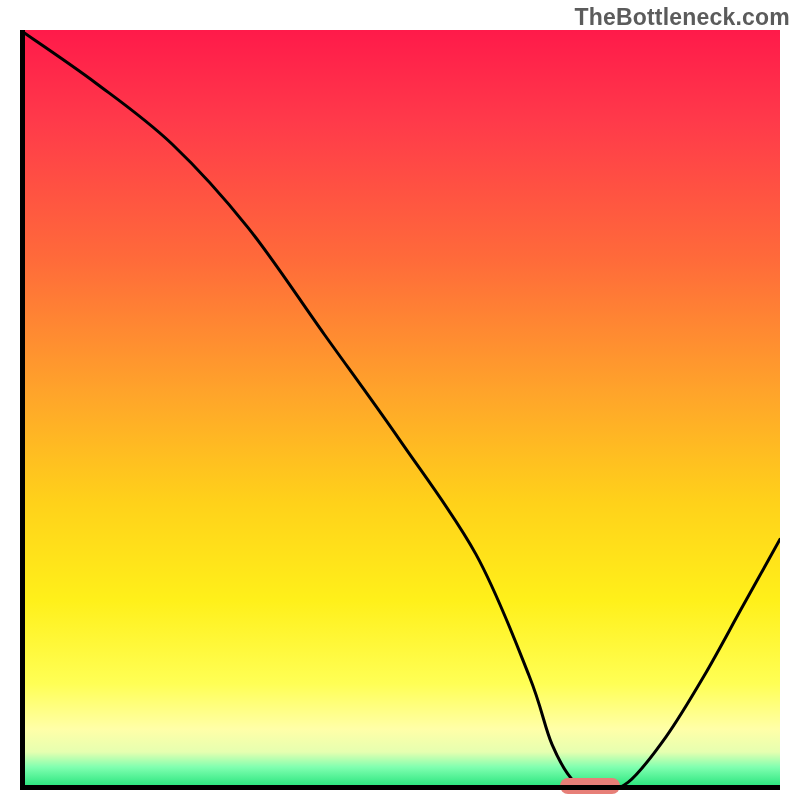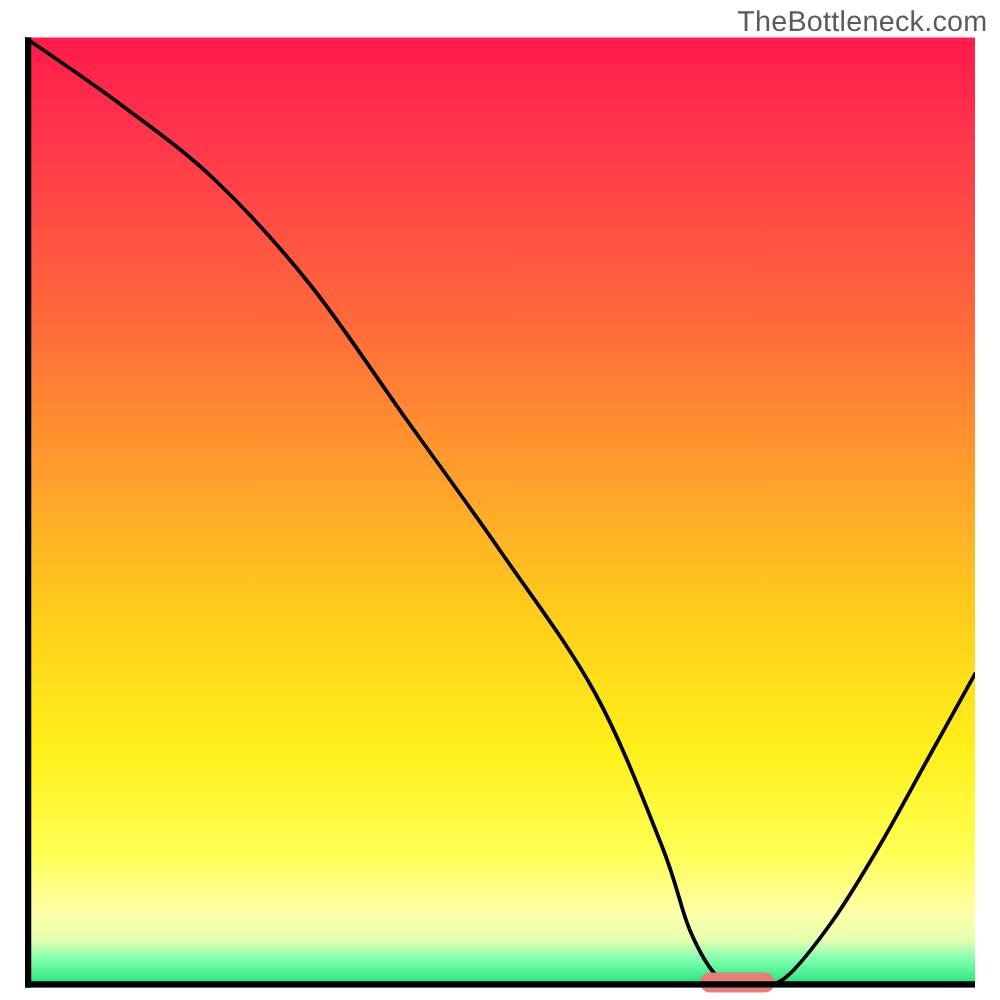--- a/index.html
+++ b/index.html
@@ -13,21 +13,21 @@
   .wrap {
     position: relative;
     width: 800px;
     height: 800px;
   }
   .watermark {
     position: absolute;
     top: 4px;
     right: 10px;
     font-size: 23px;
-    font-weight: 400;
+    font-weight: 700;
     color: #5b5b5b;
     letter-spacing: 0.2px;
   }
   .plot {
     position: absolute;
     left: 20px;
     top: 30px;
     width: 760px;
     height: 760px;
   }

